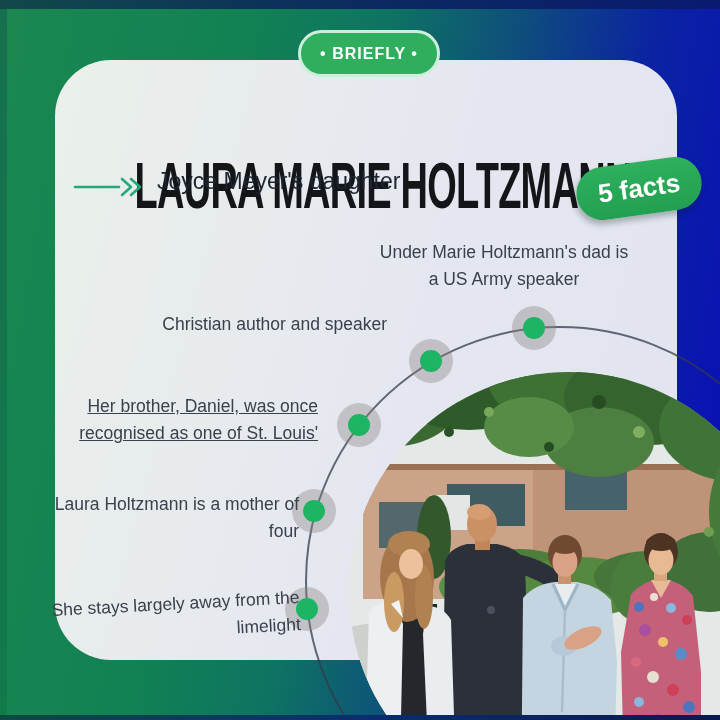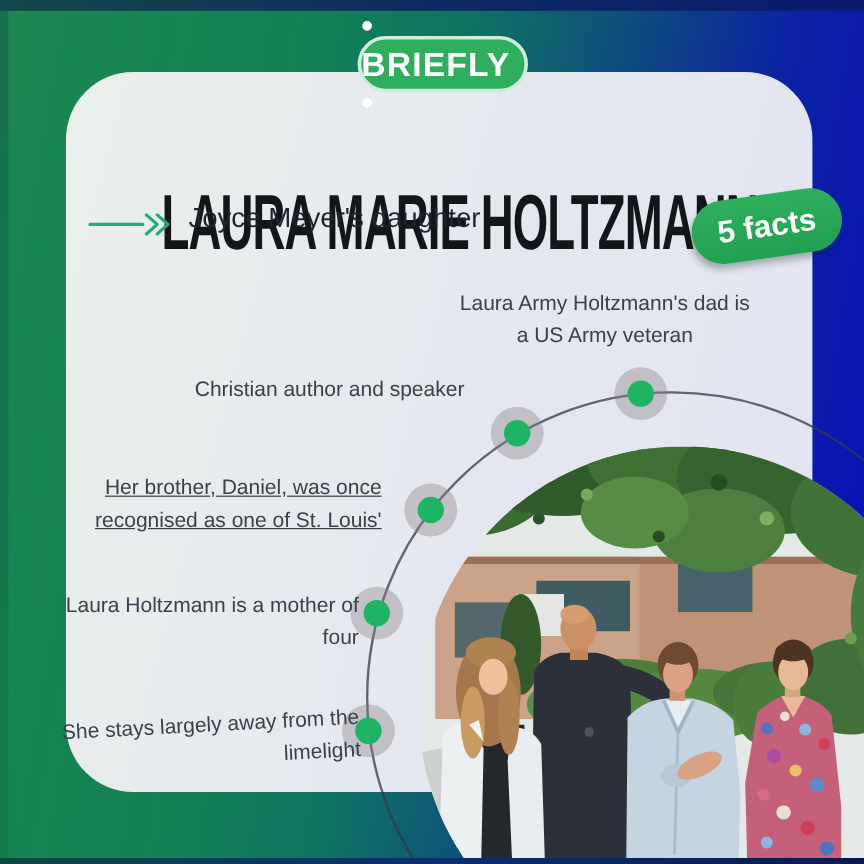--- a/index.html
+++ b/index.html
@@ -41,21 +41,21 @@
   .fact span{display:block;}
   .fact-1{left:373px;top:239px;width:262px;text-align:center;}
   .fact-2{right:333px;top:311px;}
   .fact-3{right:402px;top:393px;text-decoration:underline;}
   .fact-4{right:421px;top:491px;padding-left:12px;}
   .fact-5{right:420px;top:584px;transform:rotate(-3deg);transform-origin:right center;}
   .badge{position:absolute;display:flex;align-items:center;justify-content:center;
     color:#fff;font-weight:bold;}
   .badge-briefly{
     left:298px;top:30px;width:142px;height:47px;border-radius:26px;box-sizing:border-box;
-    background:#2fae5e;border:3px solid #cdeeda;font-size:28px;letter-spacing:1px;
+    background:#2fae5e;border:3px solid #cdeeda;font-size:16px;letter-spacing:1px;
   }
   .badge-facts{
     left:576px;top:162px;width:126px;height:53px;border-radius:28px;
     background:linear-gradient(to bottom,#2eb05d,#22a051);font-size:26px;
     transform:rotate(-8deg);box-shadow:-2px 4px 6px rgba(0,30,20,0.3);
   }
 </style>
 </head>
 <body>
 
@@ -176,22 +176,22 @@
       <i></i>
     </div>
   <div class="dot" style="left:314px;top:511px;">
       <i></i>
     </div>
   <div class="dot" style="left:307px;top:609px;">
       <i></i>
     </div>
 
   <div class="fact fact-1">
-    <span>Laura Army Holtzmann's dad is</span>
-    <span>a US Army veteran</span>
+    <span>Under Marie Holtzmann's dad is</span>
+    <span>a US Army speaker</span>
   </div>
   <div class="fact fact-2">
     <span>Christian author and speaker</span>
   </div>
   <div class="fact fact-3">
     <span>Her brother, Daniel, was once</span>
     <span>recognised as one of St. Louis'</span>
   </div>
   <div class="fact fact-4">
     <span>Laura Holtzmann is a mother of</span>

